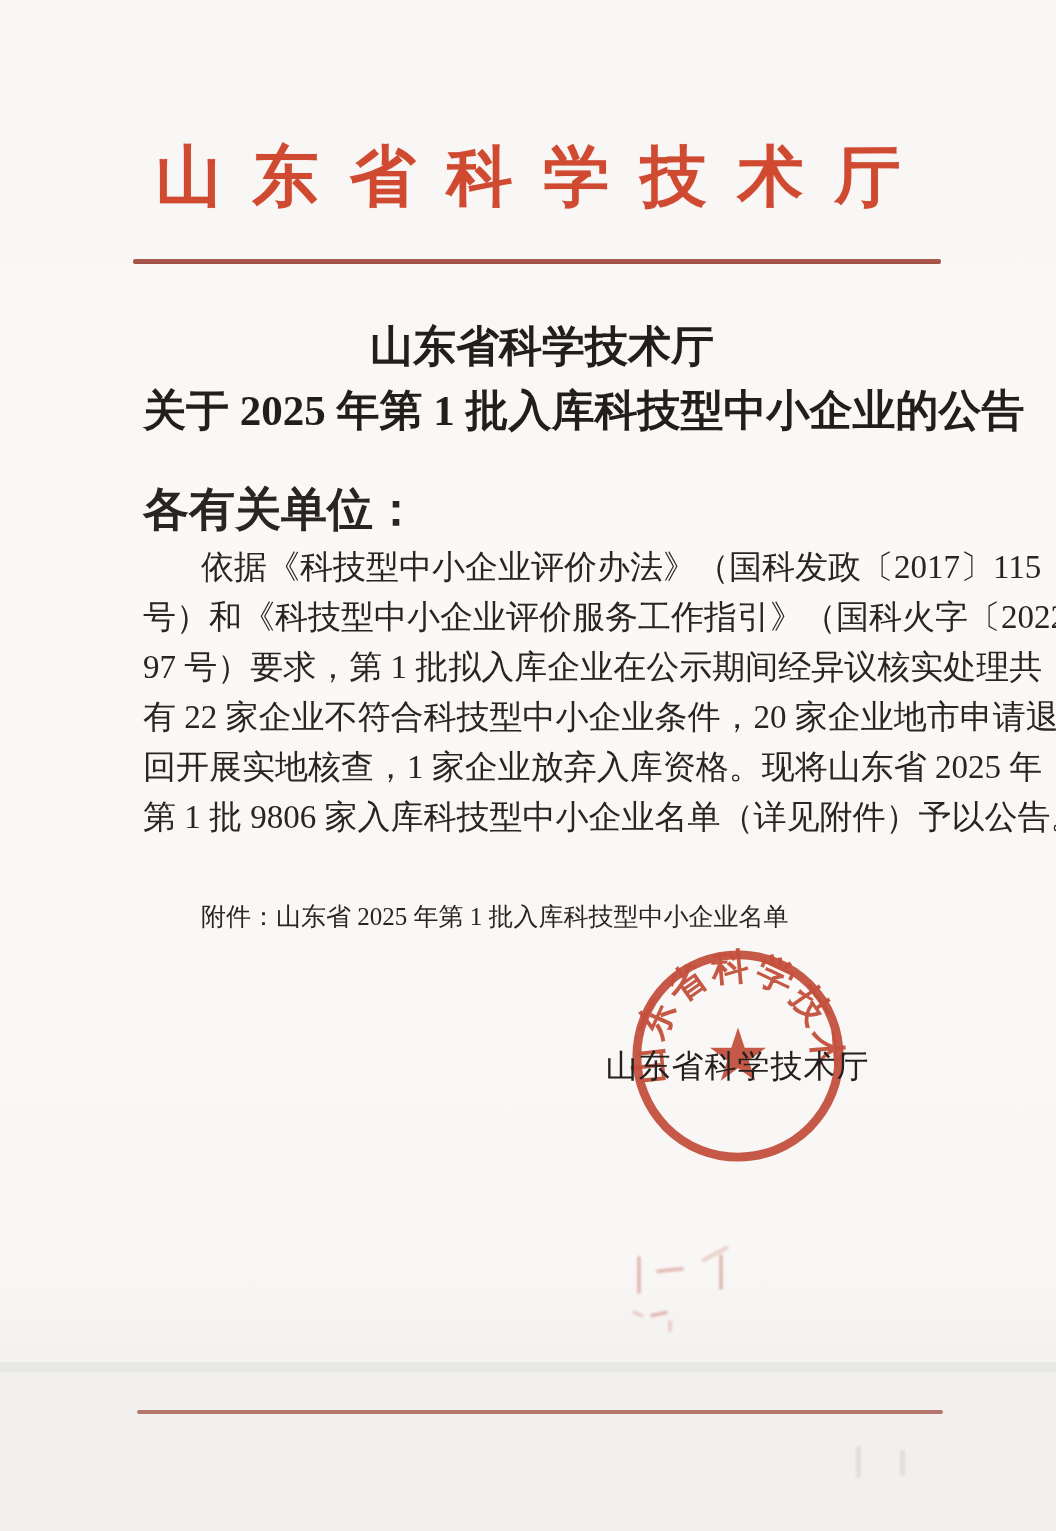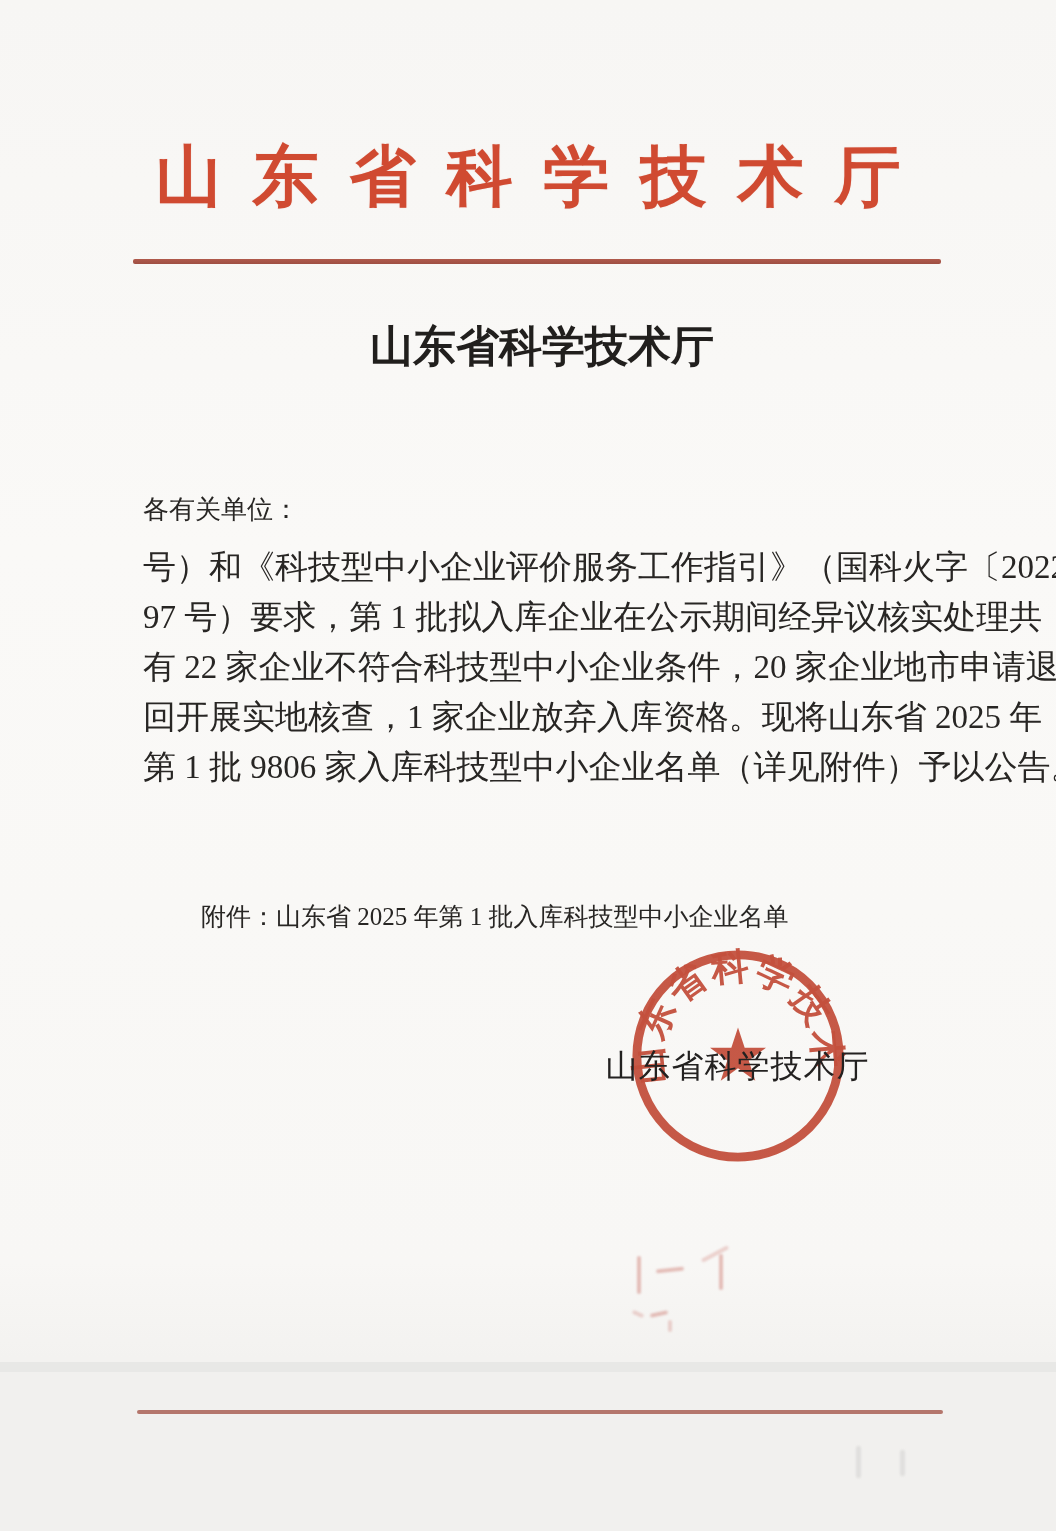--- a/index.html
+++ b/index.html
@@ -34,21 +34,21 @@
   .doc-title{
     position:absolute;top:321px;left:143px;width:798px;
     text-align:center;color:#211f1d;
     font-weight:bold;
   }
   .doc-title .t1{font-size:43px;line-height:52px;}
   .doc-title .t2{font-size:43px;line-height:52px;margin-top:12px;white-space:nowrap;}
   
   .salutation{
     position:absolute;top:492px;left:143px;
-    font-size:26px;line-height:36px;color:#282624;
+    font-size:46px;line-height:36px;color:#282624;font-weight:bold;
   }
   .para{
     position:absolute;top:546px;left:143px;width:798px;
     font-size:33px;color:#282624;
   }
   .para .line{
     height:50px;line-height:42px;
     text-align:justify;text-align-last:justify;
     white-space:nowrap;overflow:visible;
   }
@@ -89,25 +89,27 @@
 </head>
 <body>
 
 <div class="page">
 
   <div class="letterhead">山东省科学技术厅</div>
   <div class="red-rule"></div>
 
   <div class="doc-title">
     <div class="t1">山东省科学技术厅</div>
+    <div class="t2">关于 2025 年第 1 批入库科技型中小企业的公告</div>
   </div>
 
   <div class="salutation">各有关单位：</div>
 
   <div class="para">
+    <div class="line indent">依据《科技型中小企业评价办法》（国科发政〔2017〕115</div>
     <div class="line">号）和《科技型中小企业评价服务工作指引》（国科火字〔2022〕</div>
     <div class="line">97 号）要求，第 1 批拟入库企业在公示期间经异议核实处理共</div>
     <div class="line">有 22 家企业不符合科技型中小企业条件，20 家企业地市申请退</div>
     <div class="line">回开展实地核查，1 家企业放弃入库资格。现将山东省 2025 年</div>
     <div class="line">第 1 批 9806 家入库科技型中小企业名单（详见附件）予以公告。</div>
   </div>
 
   <div class="attachment">附件：山东省 2025 年第 1 批入库科技型中小企业名单</div>
 
   <div class="seal">

